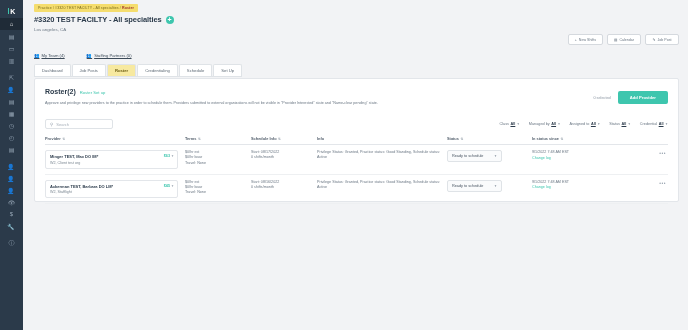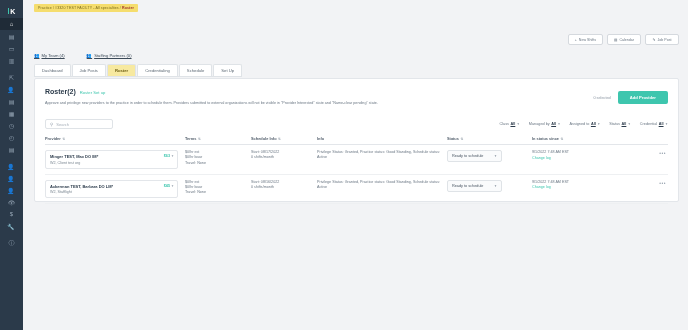--- a/index.html
+++ b/index.html
@@ -200,20 +200,27 @@
   </div>
 
   <div class="canvas">
 
     <div class="sb-collapse">›</div>
 
     <div class="breadcrumb">
       <span>Practice / #3320 TEST FACILTY - All specialties / </span><span class="bc-last">Roster</span>
     </div>
 
+    <div class="page-head">
+      <div class="page-title">
+        <span>#3320 TEST FACILTY - All specialties</span>
+        <span class="plus-badge">+</span>
+      </div>
+      <div class="page-sub">Los angeles, CA</div>
+    </div>
 
     <div class="topbtns">
       <div class="topbtn">
         <span>+</span>
         <span>New Shifts</span>
       </div>
       <div class="topbtn">
         <span>▤</span>
         <span>Calendar</span>
       </div>

